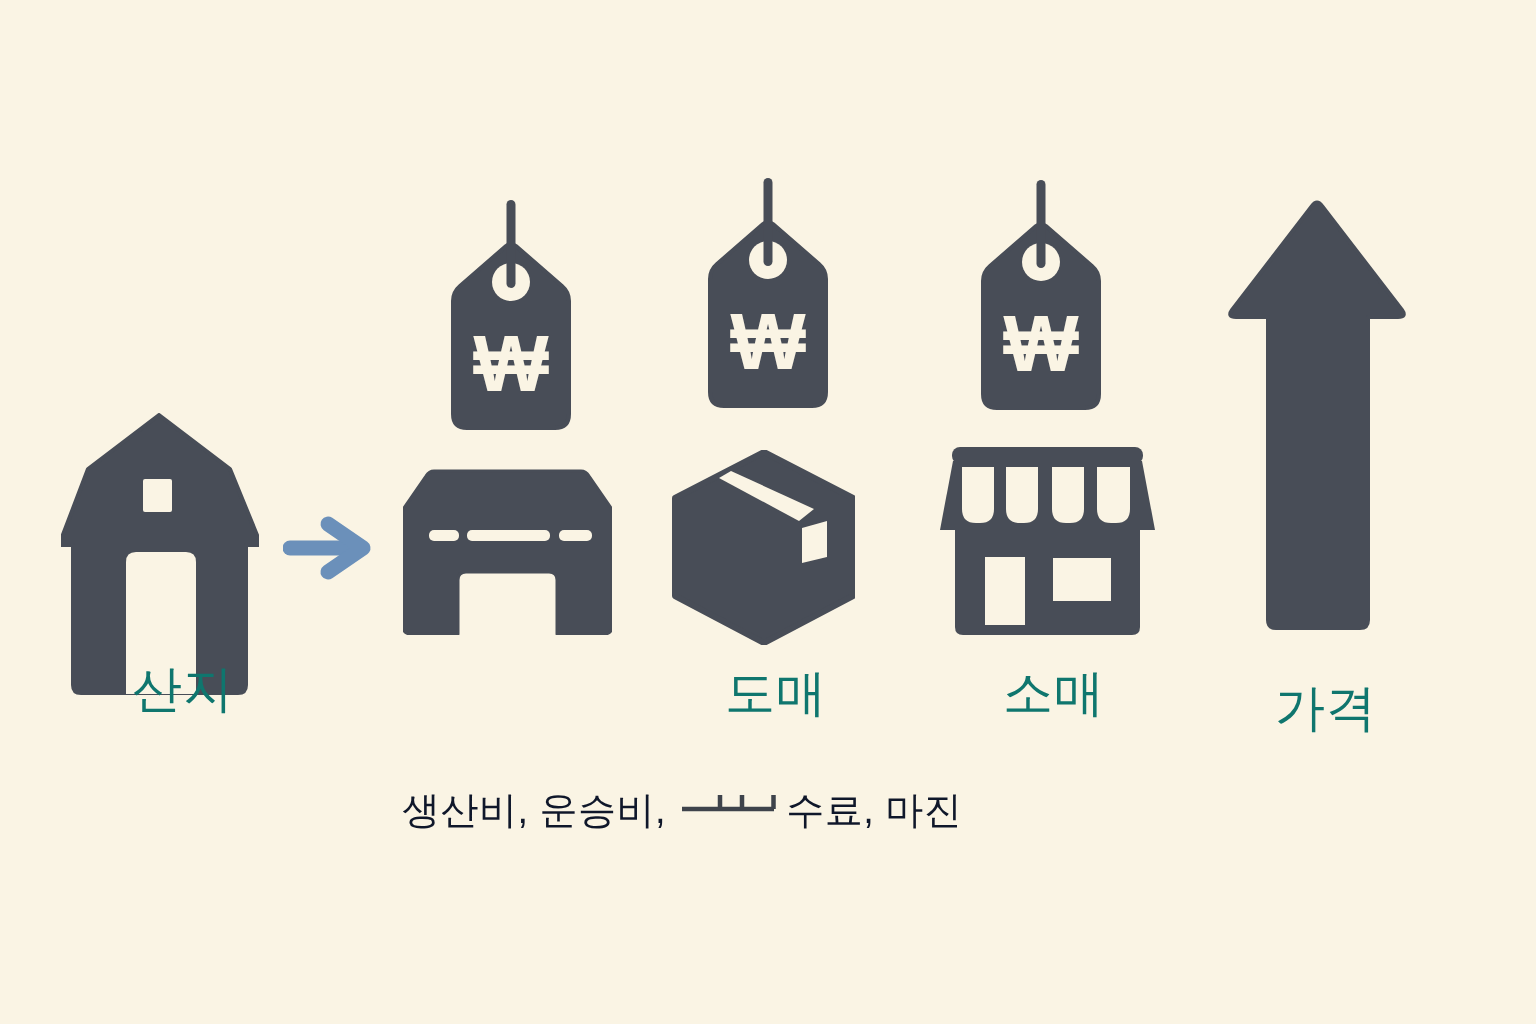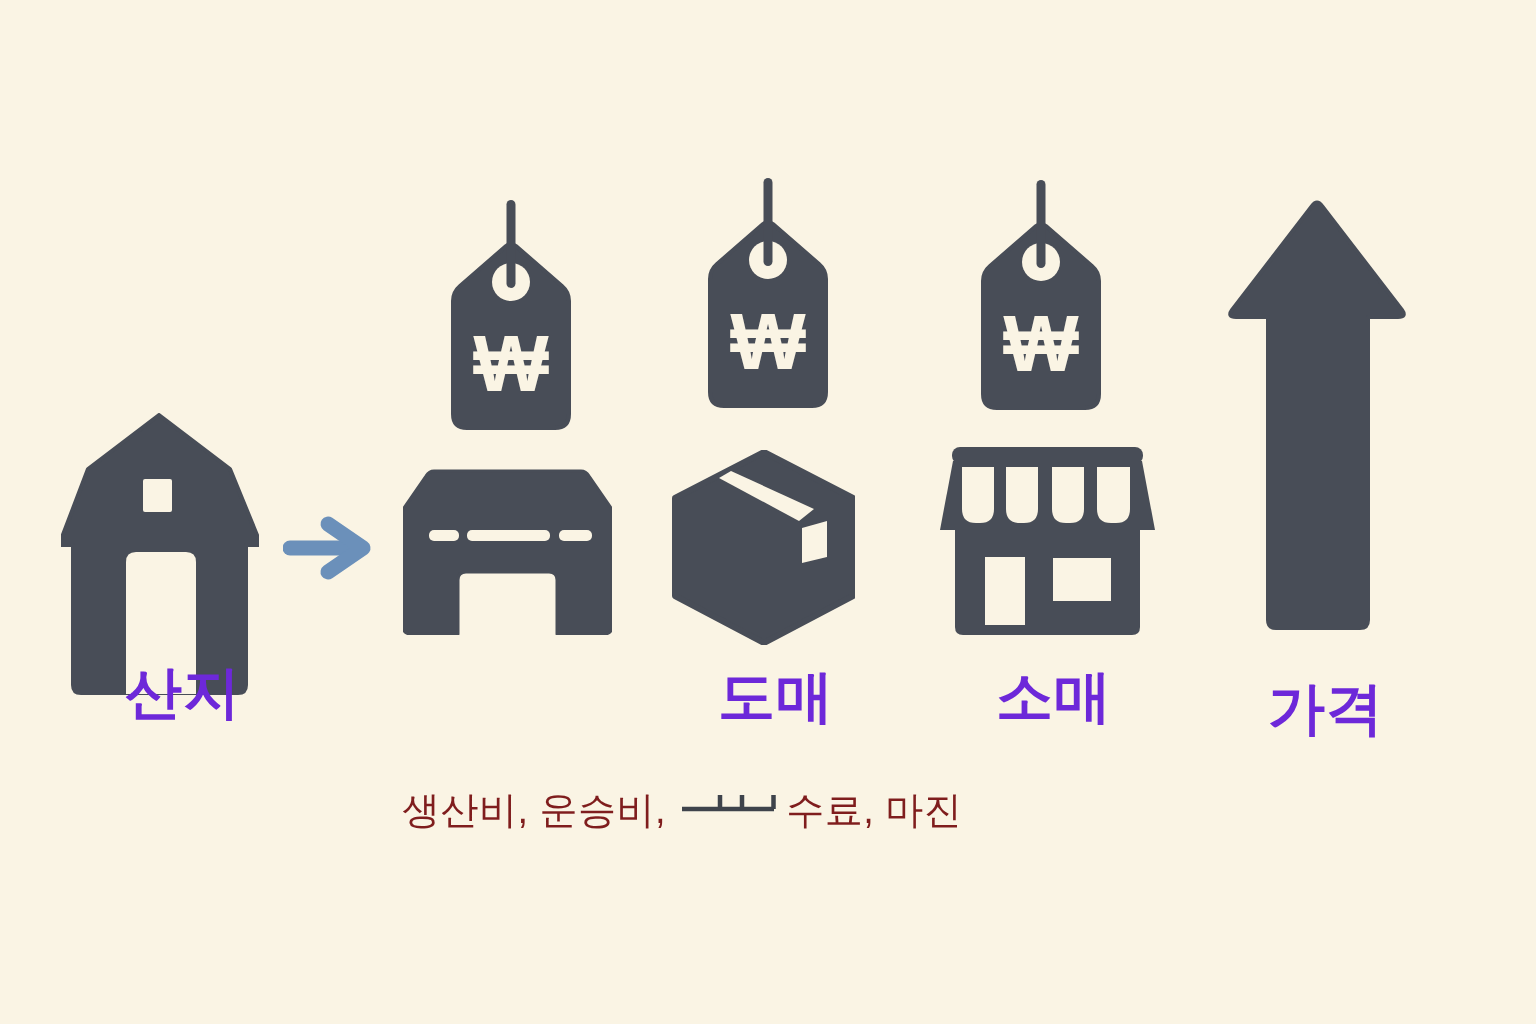--- a/index.html
+++ b/index.html
@@ -7,34 +7,34 @@
     position:relative;
     width:1536px;height:1024px;
     background:#FAF4E4;
     overflow:hidden;
     font-family:"Liberation Sans","DejaVu Sans",sans-serif;
   }
   .abs{position:absolute;}
   .stage-label{
     position:absolute;
     transform:translateX(-50%);
-    font-size:57px;
-    font-weight:700;
-    color:#6d28d9;
+    font-size:50px;
+    font-weight:400;
+    color:#0f766e;
     letter-spacing:1px;
     white-space:nowrap;
     line-height:1;
   }
   .stage-label.two-line{line-height:88px;text-align:right;}
   .cost-note{
     position:absolute;
     left:402px;top:785px;
     font-size:38px;
     font-weight:500;
-    color:#7f1d1d;
+    color:#0f172a;
     white-space:nowrap;
     letter-spacing:0.5px;
   }
   .cost-note .glyph{
     display:inline-block;
     vertical-align:6px;
     margin:0 10px 0 14px;
   }
   svg{display:block;}
   .tag-won-text{

